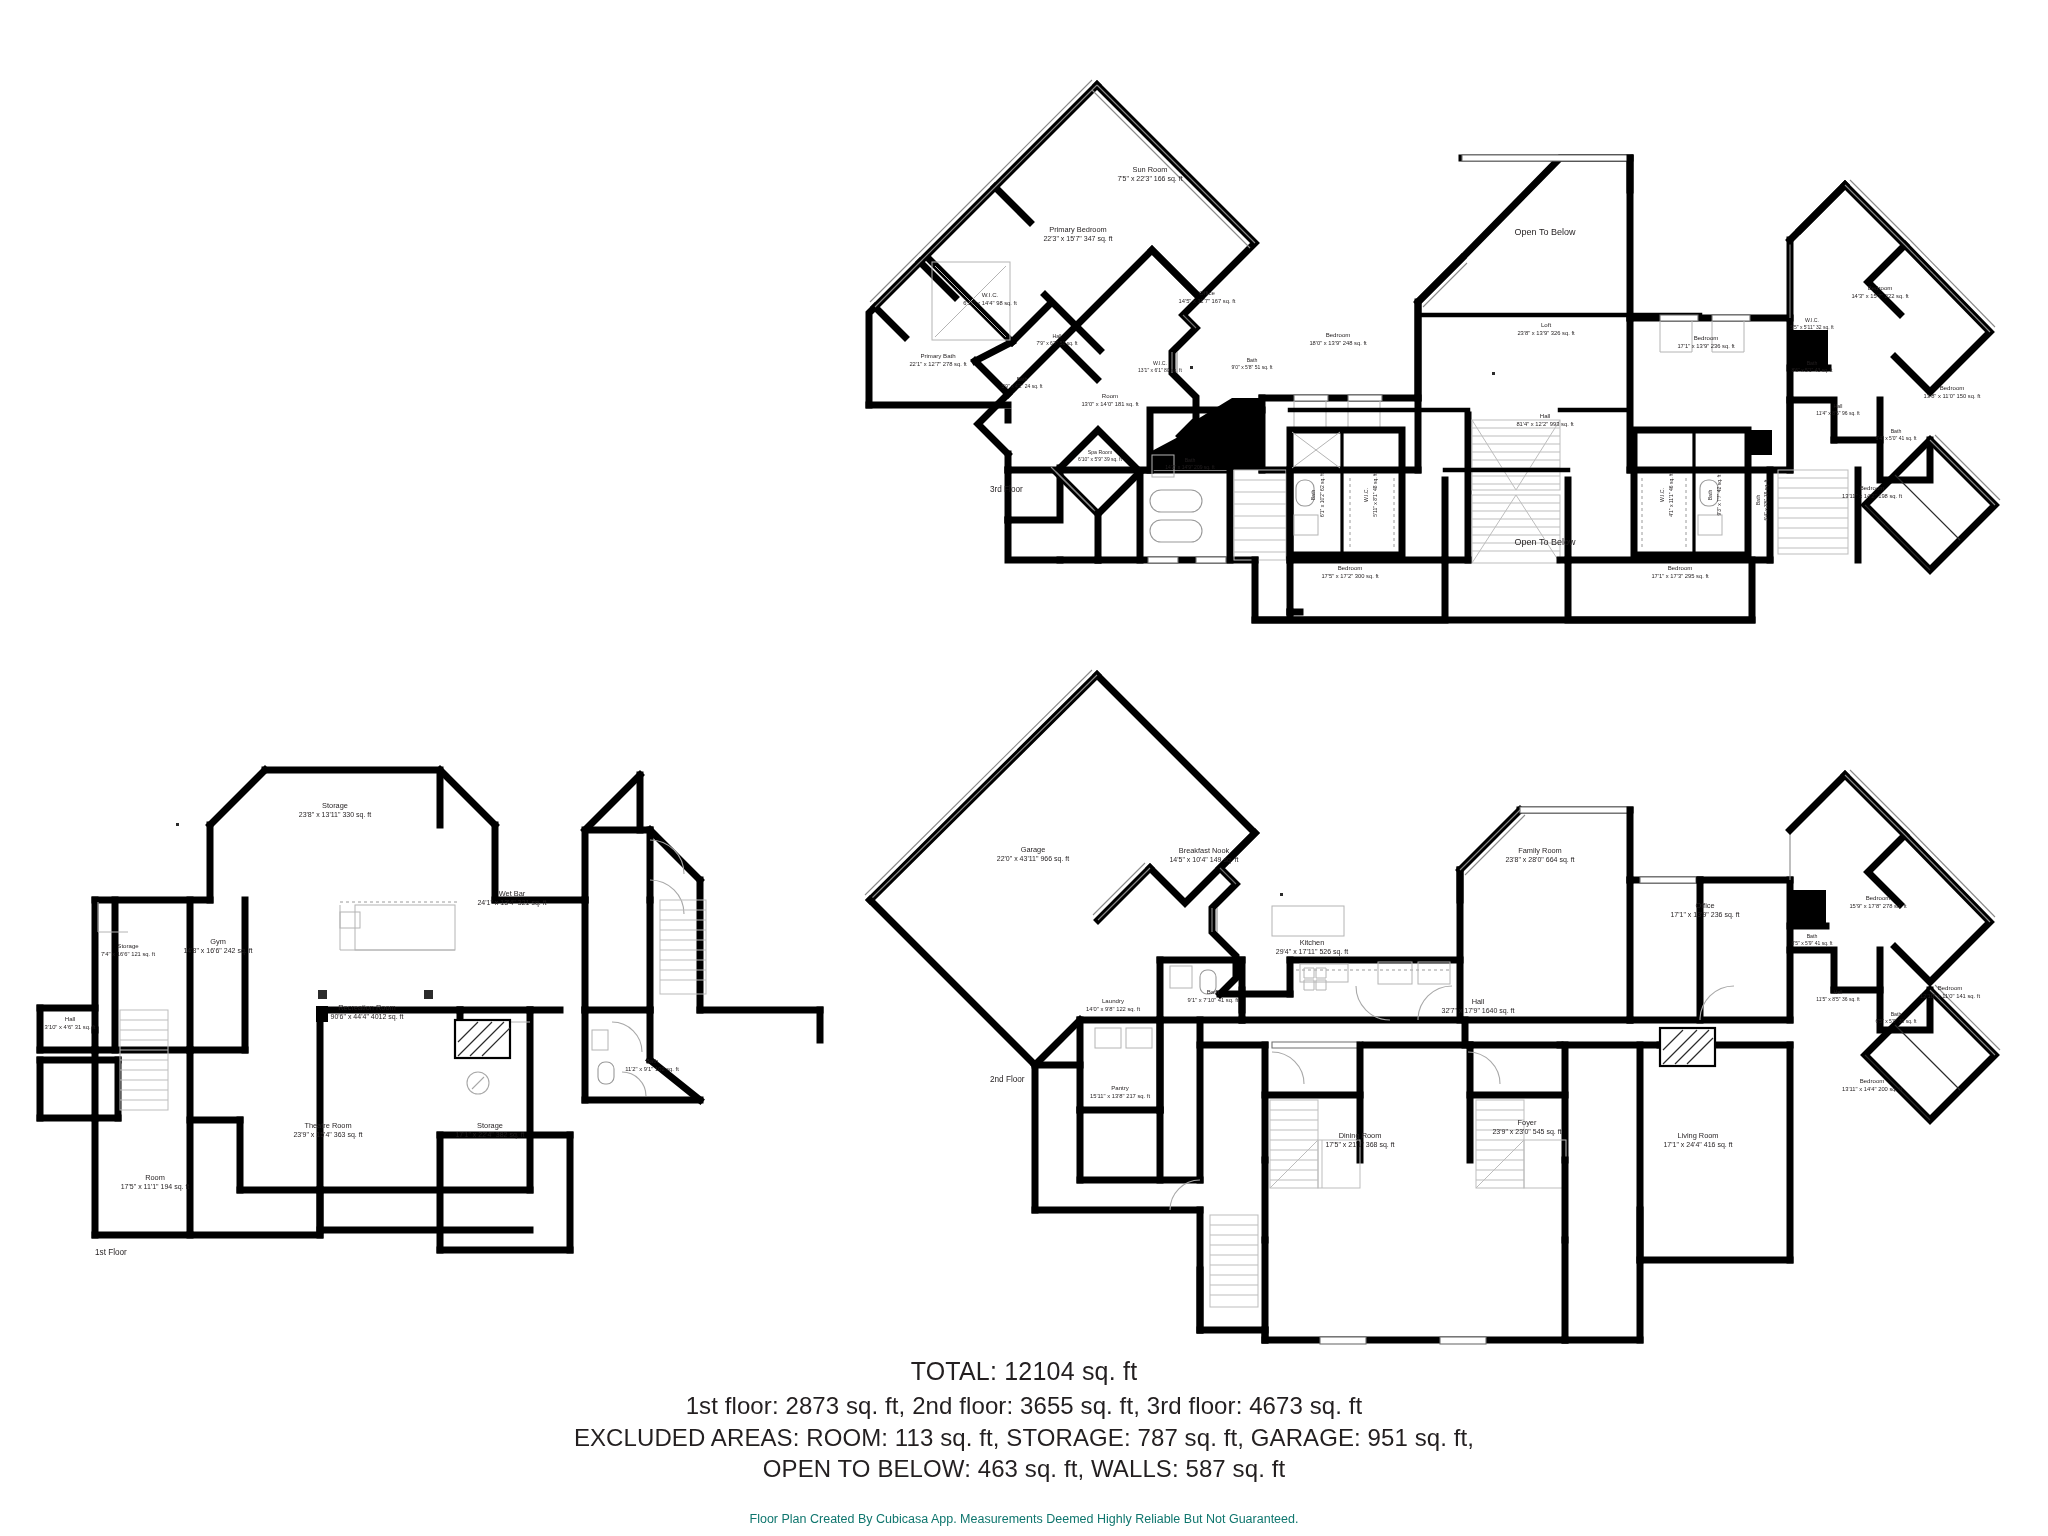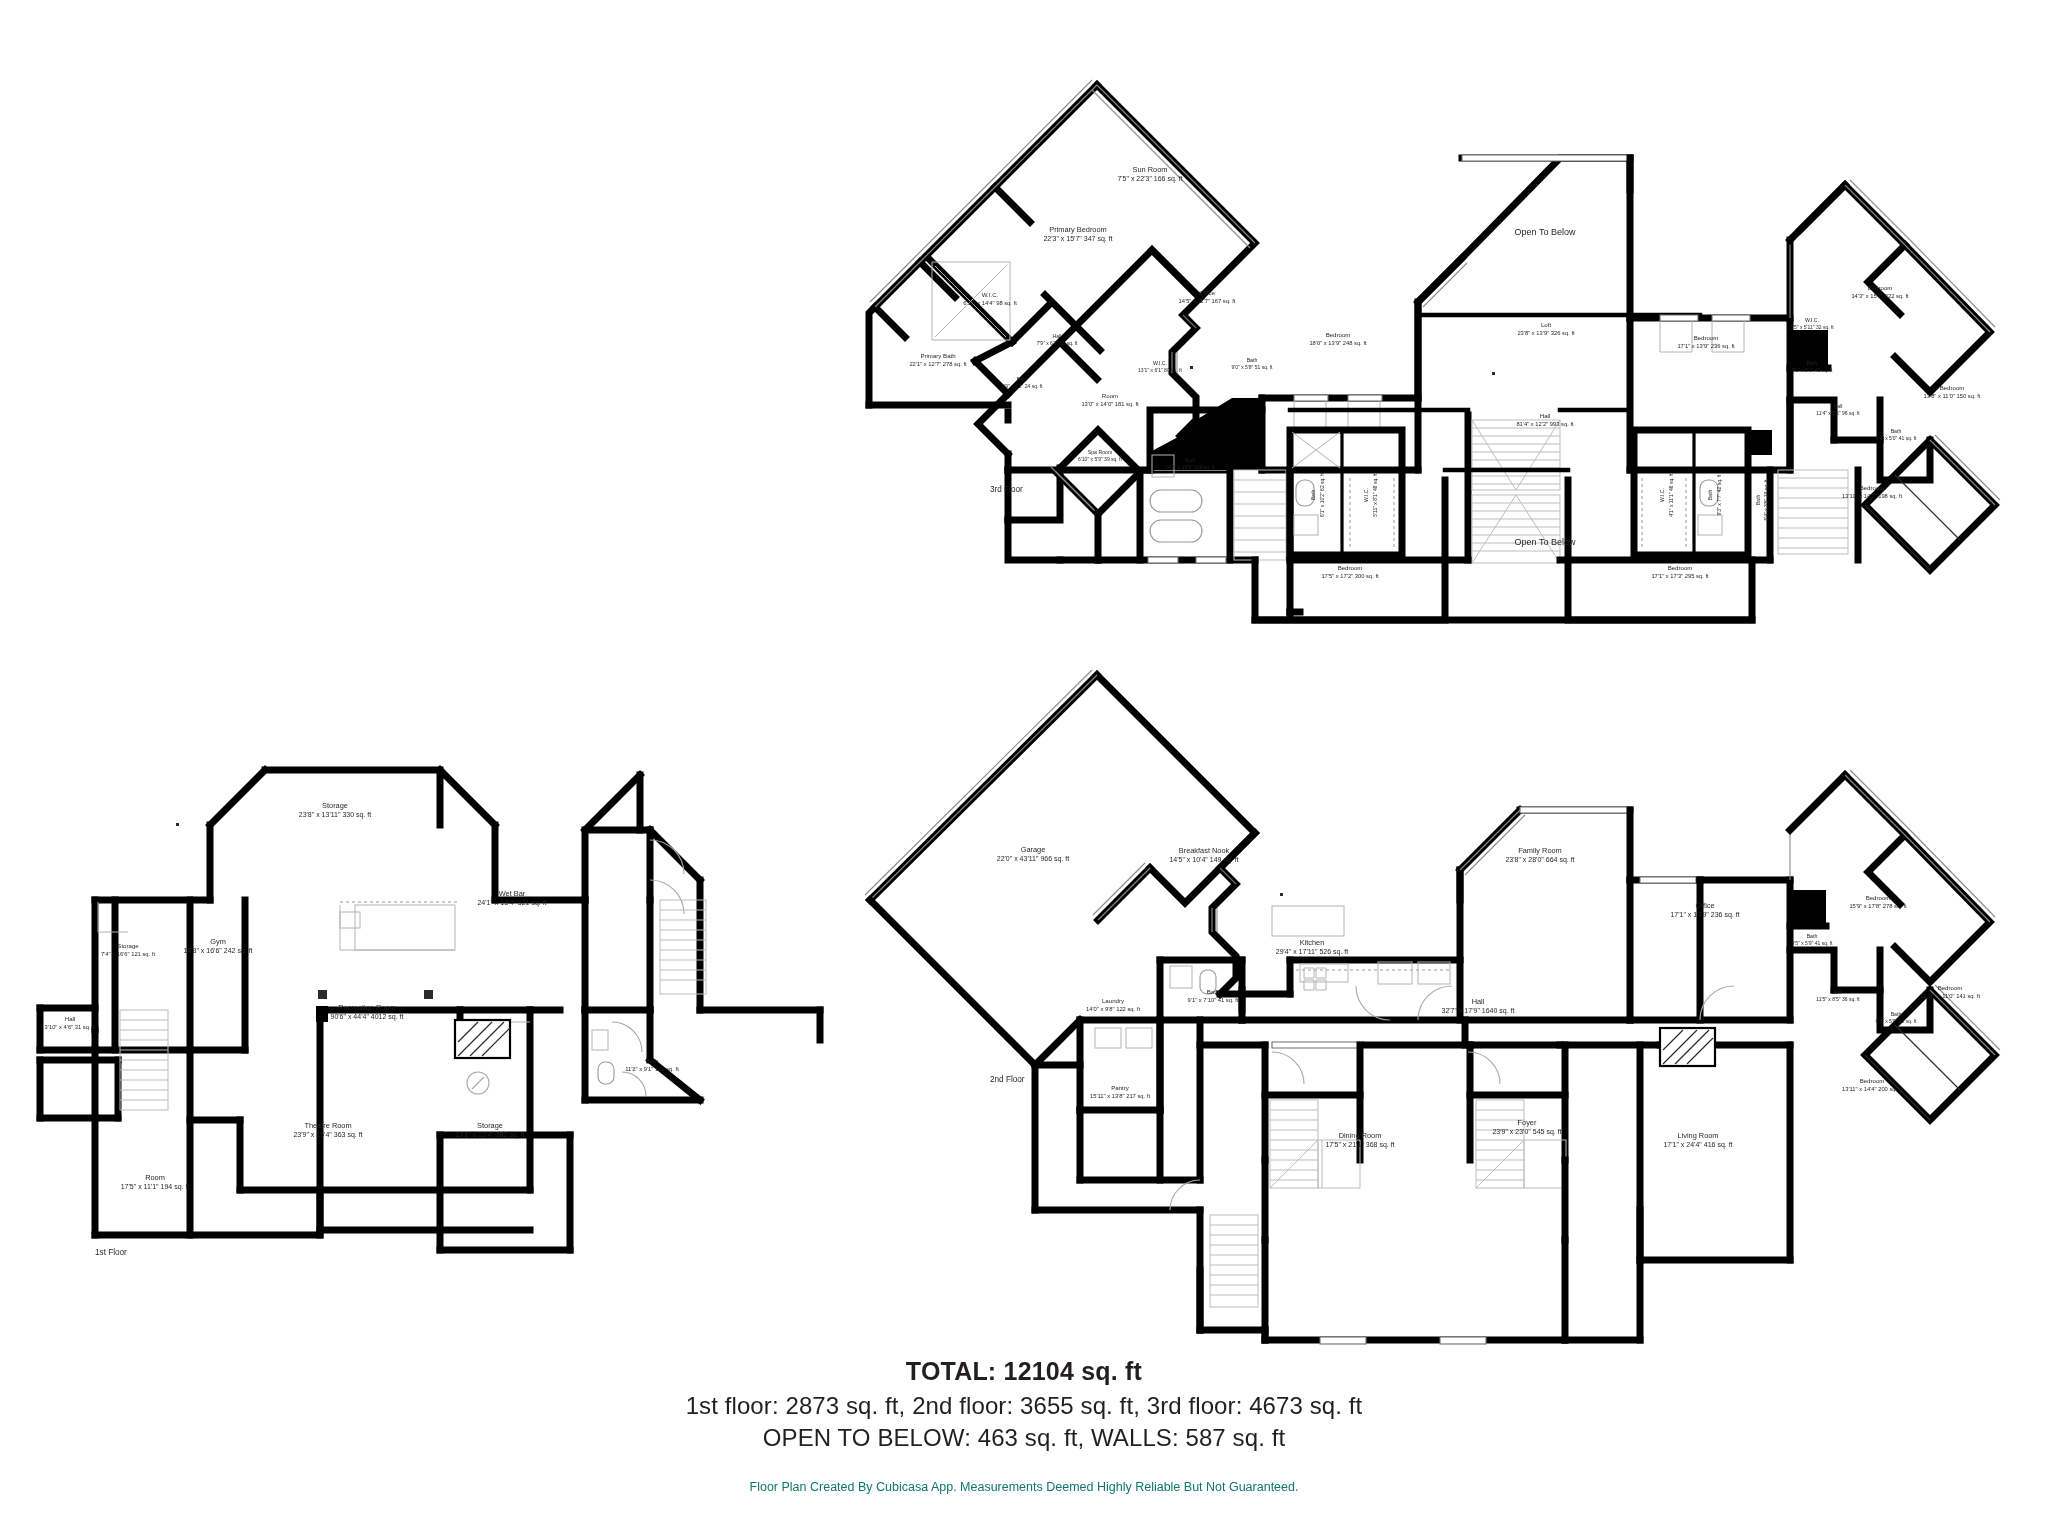--- a/index.html
+++ b/index.html
@@ -79,21 +79,21 @@
   #summary {
     position: absolute;
     left: 0;
     top: 1355px;
     width: 2048px;
     text-align: center;
     line-height: 1.32;
   }
   #summary .total {
     font-size: 25px;
-    font-weight: bold;
+    font-weight: normal;
     letter-spacing: .2px;
     margin: 0 0 2px 0;
   }
   #summary .line {
     font-size: 24px;
     margin: 0;
     letter-spacing: .1px;
   }
   #summary .credit {
     font-size: 12.5px;
@@ -733,17 +733,18 @@
       <text class="room-name" x="1698" y="1138">Living Room</text>
       <text class="room-dims" x="1698" y="1147">17'1" x 24'4" 416 sq. ft</text>
 
       <text class="floor-tag" x="990" y="1082">2nd Floor</text>
     </g>
   </svg>
 
   <div id="summary">
     <p class="total">TOTAL: 12104 sq. ft</p>
     <p class="line">1st floor: 2873 sq. ft, 2nd floor: 3655 sq. ft, 3rd floor: 4673 sq. ft</p>
+    <p class="line">EXCLUDED AREAS: ROOM: 113 sq. ft, STORAGE: 787 sq. ft, GARAGE: 951 sq. ft,</p>
     <p class="line">OPEN TO BELOW: 463 sq. ft, WALLS: 587 sq. ft</p>
     <p class="credit">Floor Plan Created By Cubicasa App. Measurements Deemed Highly Reliable But Not Guaranteed.</p>
   </div>
 
 </div>
 
 </body></html>

